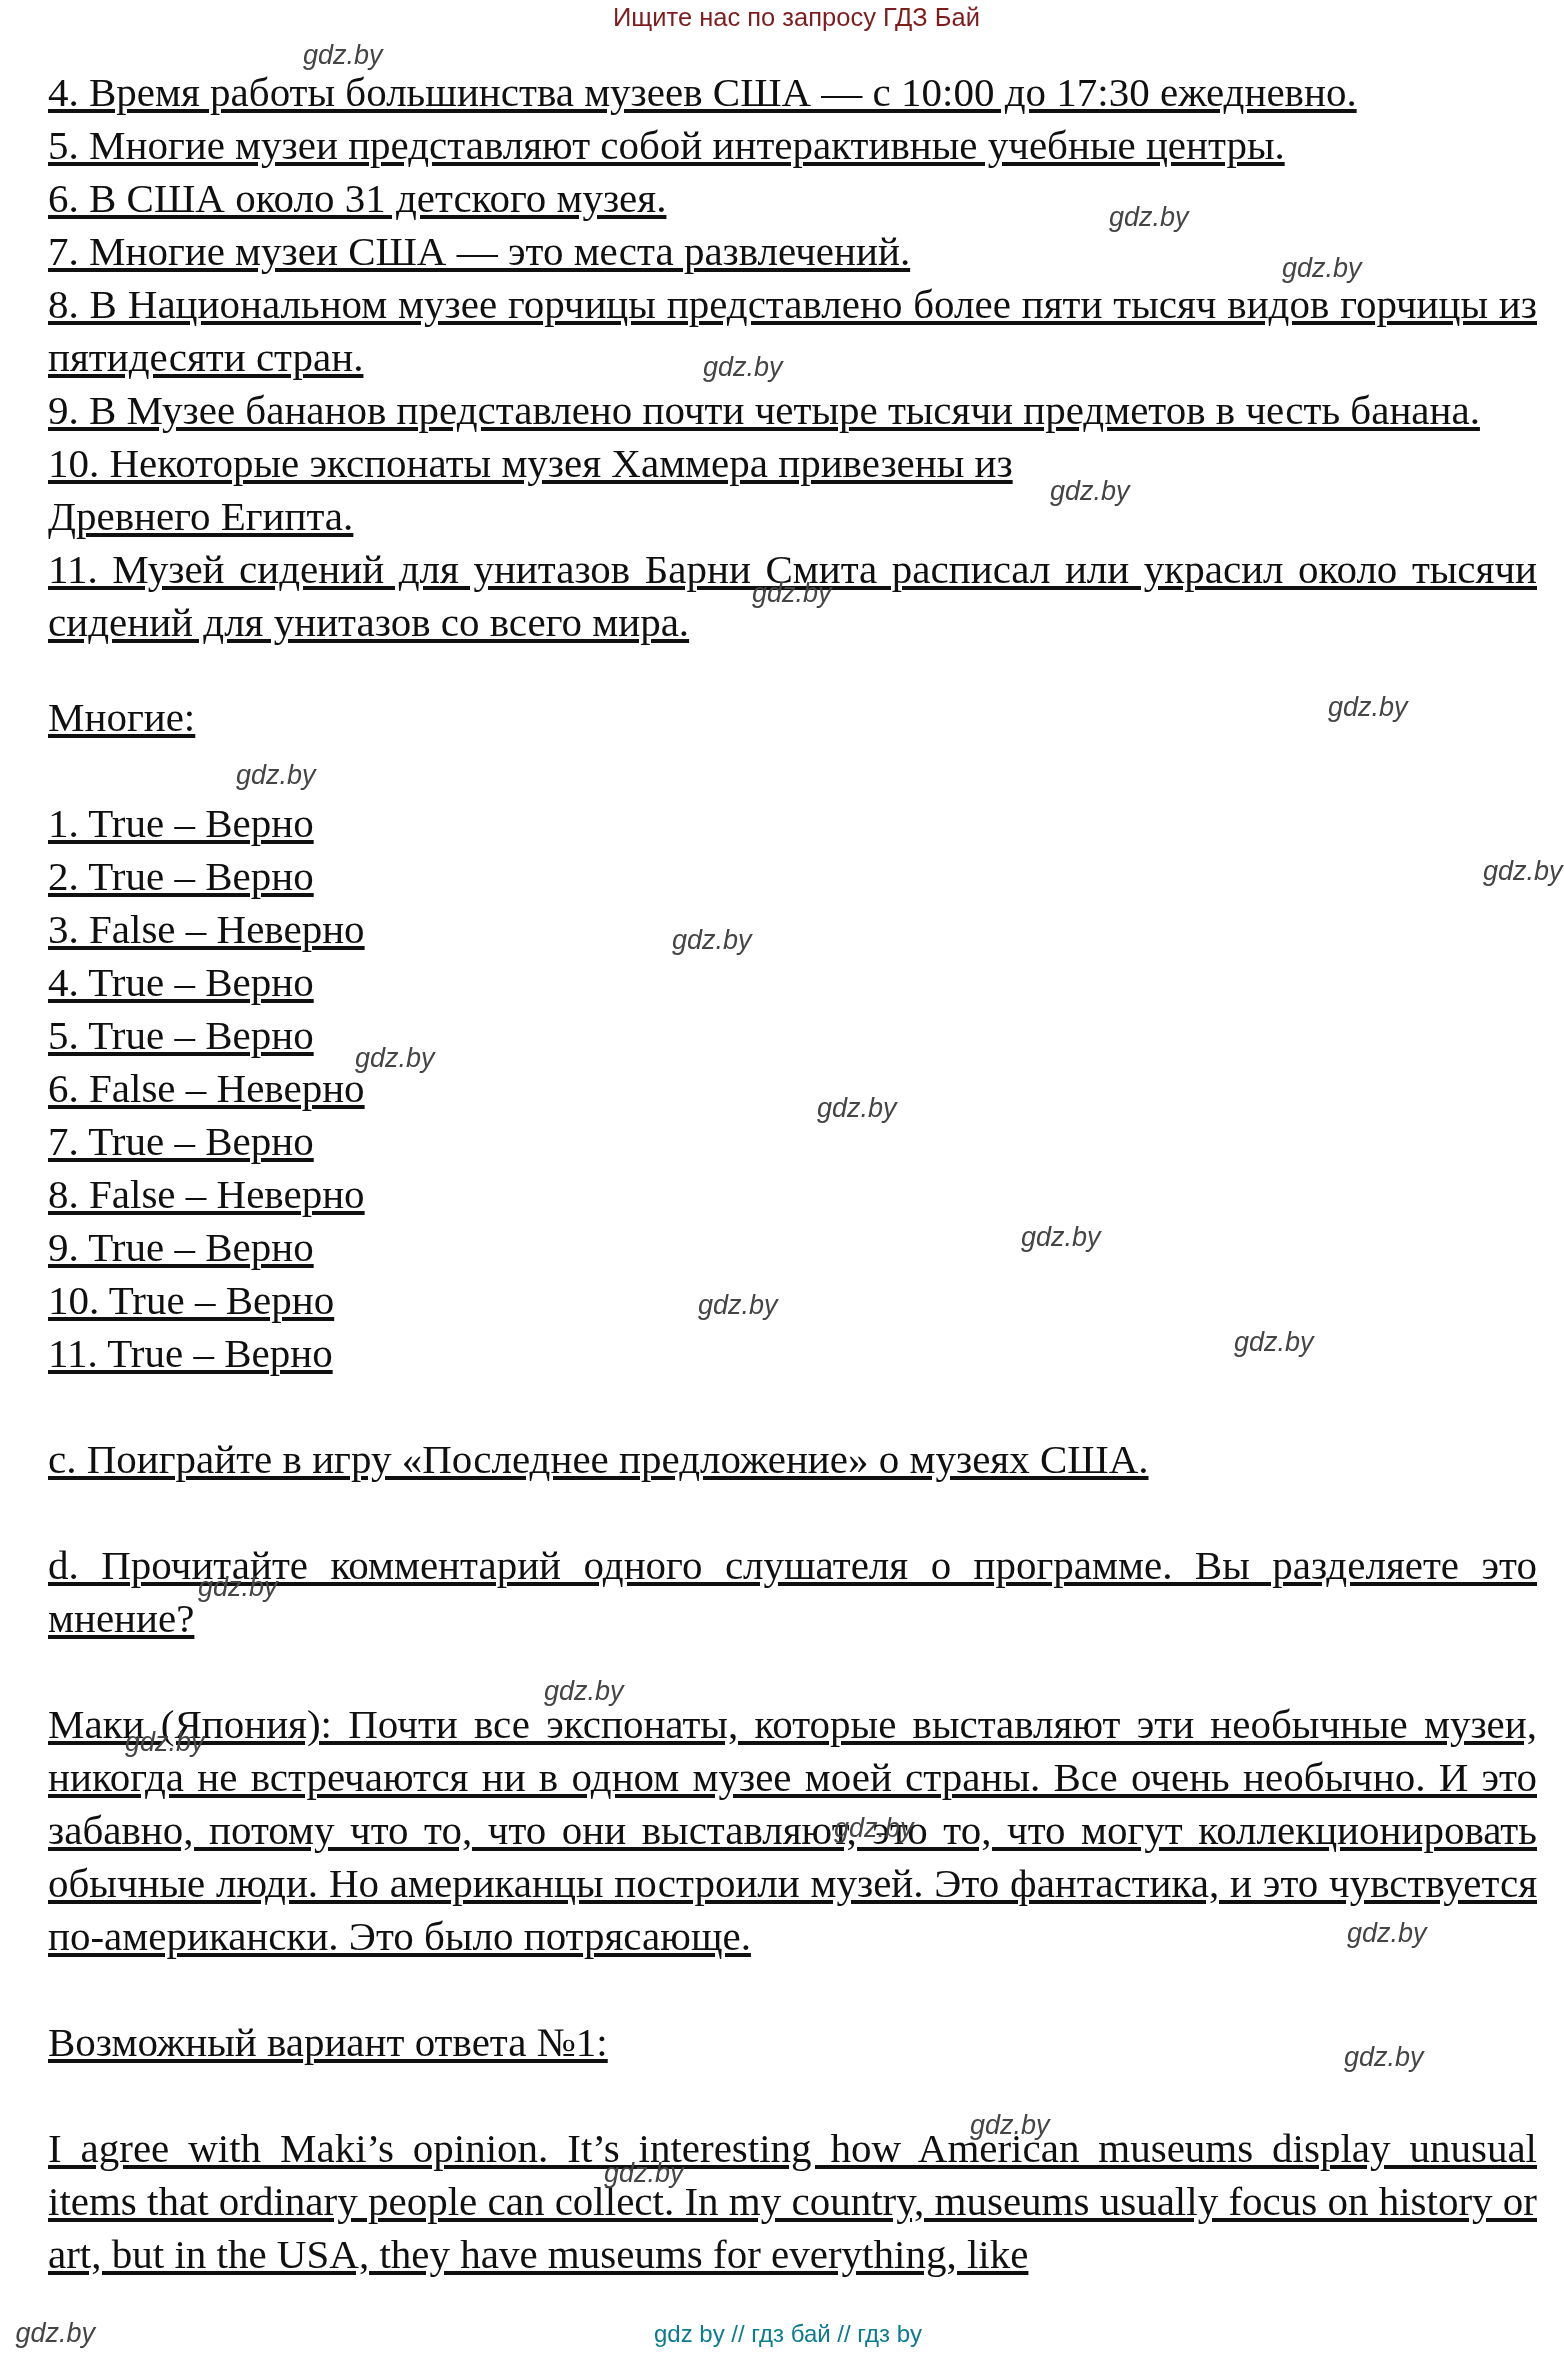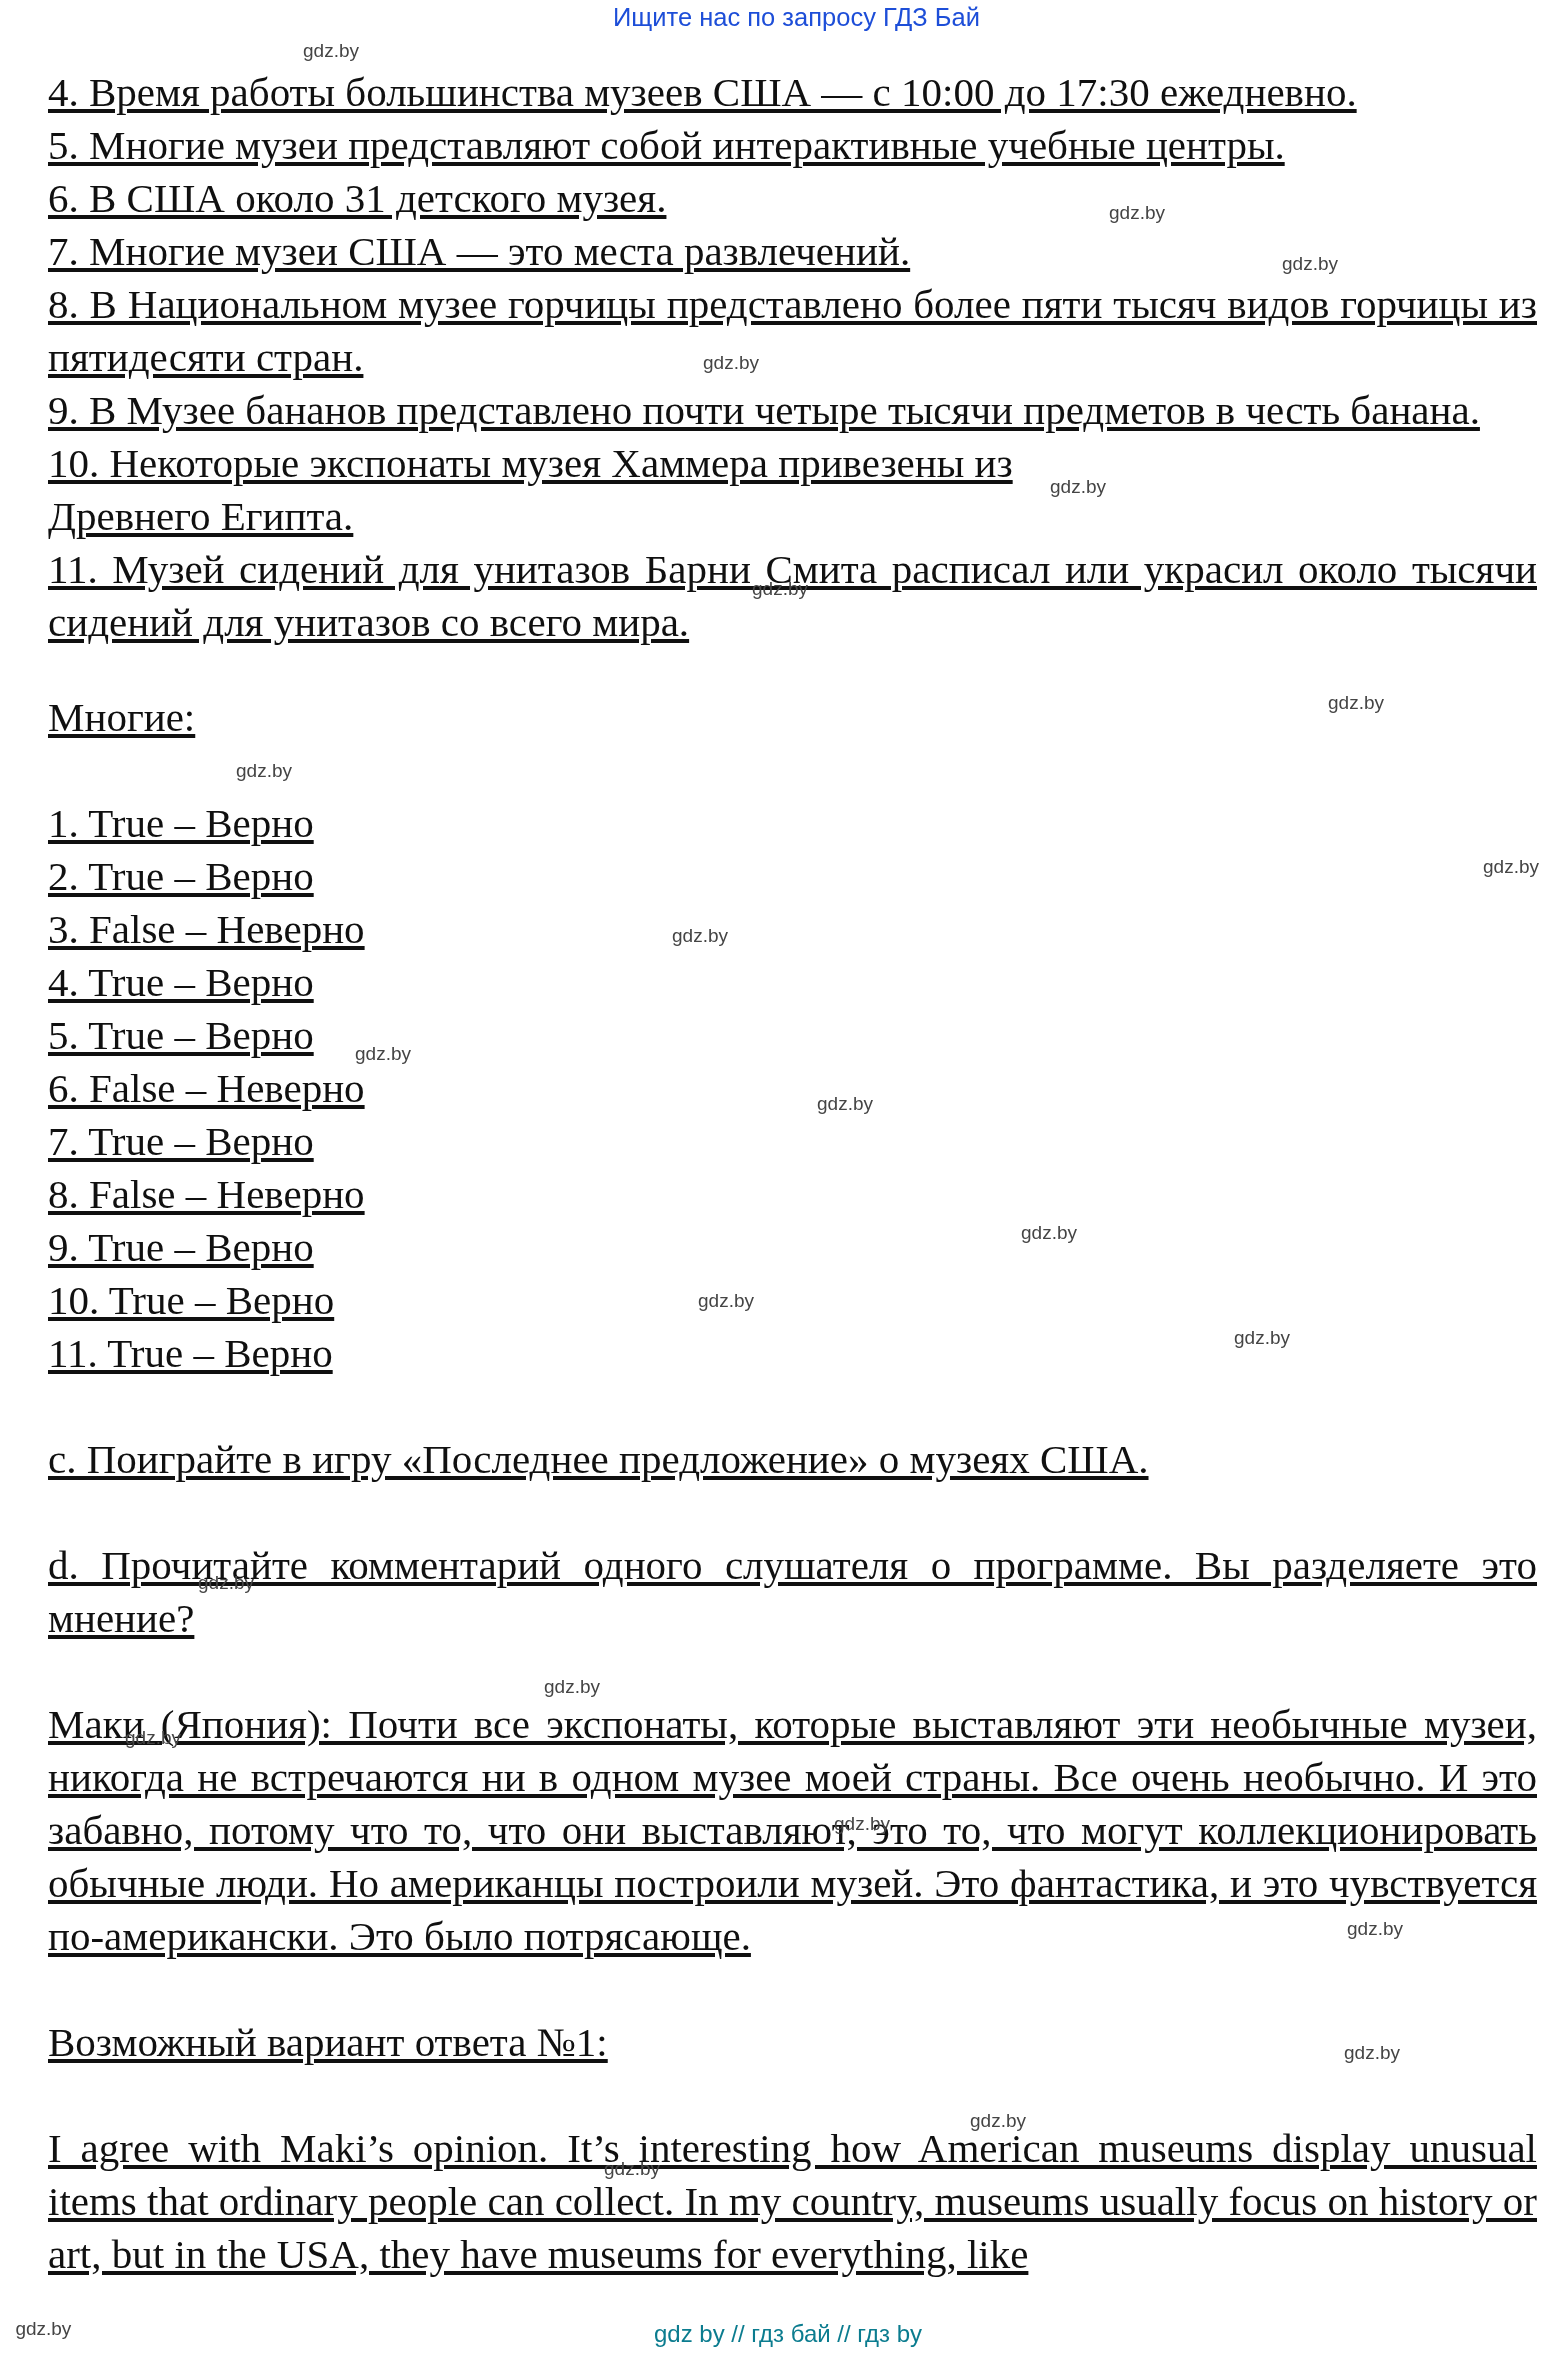--- a/index.html
+++ b/index.html
@@ -14,21 +14,21 @@
     overflow: hidden;
   }
   .promo {
     position: absolute;
     top: 3.1px;
     left: 0;
     width: 100%;
     text-align: center;
     font-family: "Liberation Sans", sans-serif;
     font-size: 25.5px;
-    color: #1d4ed8;
+    color: #7f1d1d;
     padding-left: 28px;
   }
   .content {
     position: absolute;
     left: 48px;
     top: 66px;
     width: 1489px;
     font-size: 41px;
     line-height: 53px;
   }
@@ -37,23 +37,24 @@
     text-align: justify;
     white-space: pre-line;
     text-decoration: underline;
   }
   .content p.noj { text-align: left; }
   .gap { height: 53px; }
   .gap-sm { height: 42px; }
   .wm {
     position: absolute;
     font-family: "Liberation Sans", sans-serif;
-    font-size: 19px;
+    font-size: 27px;
     color: #454545;
     white-space: nowrap;
+    font-style: italic;
   }
   .footer {
     position: absolute;
     top: 2320px;
     left: 0;
     width: 100%;
     text-align: center;
     font-family: "Liberation Sans", sans-serif;
     font-size: 24px;
     color: #0b7c8f;

